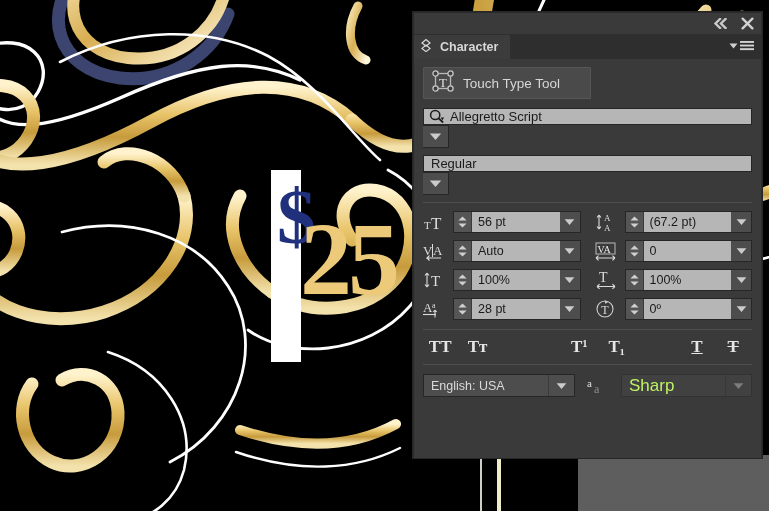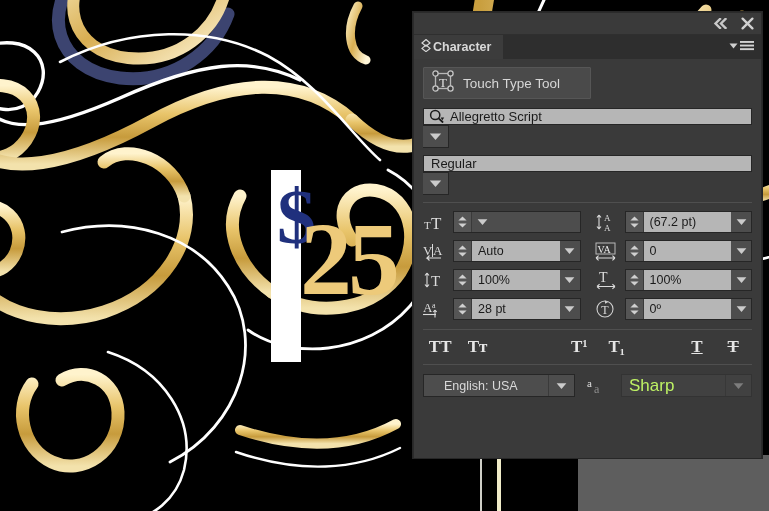--- a/index.html
+++ b/index.html
@@ -46,21 +46,21 @@
     border-bottom:1px solid #2f2f2f;
   }
   .topbar-btns{position:absolute;right:6px;top:3px;display:flex;gap:11px;align-items:center;}
   .ico-btn{width:16px;height:15px;display:flex;align-items:center;justify-content:center;cursor:pointer;}
   .ico-btn svg{display:block;}
 
   .tabstrip{
     position:relative;height:24px;background:#2e2e2e;display:flex;align-items:stretch;
   }
   .tab{
-    display:flex;align-items:center;gap:2px;padding:0 12px 0 7px;
+    display:flex;align-items:center;gap:9px;padding:0 12px 0 7px;
     background:#3c3c3c;color:#d8d8d8;font-size:12.5px;font-weight:bold;
     cursor:pointer;
   }
   .tab .diamond{display:block;}
   .tab-filler{flex:1;background:#2e2e2e;position:relative;}
   .panel-menu{position:absolute;right:7px;top:5px;display:flex;align-items:center;gap:2px;cursor:pointer;}
 
   .panel-body{padding:8px 9px 0 9px;background:#3a3a3a;height:399px;box-sizing:border-box;}
 
   
@@ -109,21 +109,21 @@
   .sbtn{display:flex;align-items:center;justify-content:center;cursor:pointer;color:#e6e6e6;
         font-family:"Liberation Serif", serif;}
   .style-sep2{height:1px;background:#4f4f4f;margin:0 0 9px 0;}
 
   
   .bottom-row{display:flex;align-items:center;gap:10px;}
   .lang{
     display:flex;align-items:stretch;height:23px;width:152px;
     border:1px solid #262626;background:#4d4d4d;box-sizing:border-box;
   }
-  .lang .val{flex:1;color:#d9d9d9;font-size:12.5px;display:flex;align-items:center;padding-left:20px;cursor:text;}
+  .lang .val{flex:1;color:#d9d9d9;font-size:12.5px;display:flex;align-items:center;padding-left:7px;cursor:text;}
   .lang .drop{width:25px;display:flex;align-items:center;justify-content:center;border-left:1px solid #3a3a3a;cursor:pointer;}
   .aa-ico{width:26px;display:flex;align-items:center;justify-content:center;}
   .aa{
     display:flex;align-items:stretch;height:23px;flex:1;
     border:1px solid #333;background:#414141;box-sizing:border-box;
   }
   .aa .val{flex:1;color:#bef264;font-size:17px;display:flex;align-items:center;padding-left:7px;}
   .aa .drop{width:25px;display:flex;align-items:center;justify-content:center;border-left:1px solid #383838;}
 </style>
 </head>
@@ -306,20 +306,21 @@
           </span>
           <div class="num">
             <div class="spin">
               <svg width="9" height="5" viewBox="0 0 9 5">
                   <path d="M4.5 0.4 L8.6 4.6 L0.4 4.6 Z" fill="#d0d0d0"></path>
                 </svg>
               <svg width="9" height="5" viewBox="0 0 9 5">
                   <path d="M4.5 4.6 L0.4 0.4 L8.6 0.4 Z" fill="#d0d0d0"></path>
                 </svg>
             </div>
+            <div class="val">56 pt</div>
             <div class="drop">
               <svg width="11" height="8" viewBox="0 0 11 8">
                   <path d="M0.6 1.2 L10.4 1.2 L5.5 7 Z" fill="#cbcbcb"></path>
                 </svg>
             </div>
           </div>
         </div>
 
         <div class="cell">
           <span class="gico">

